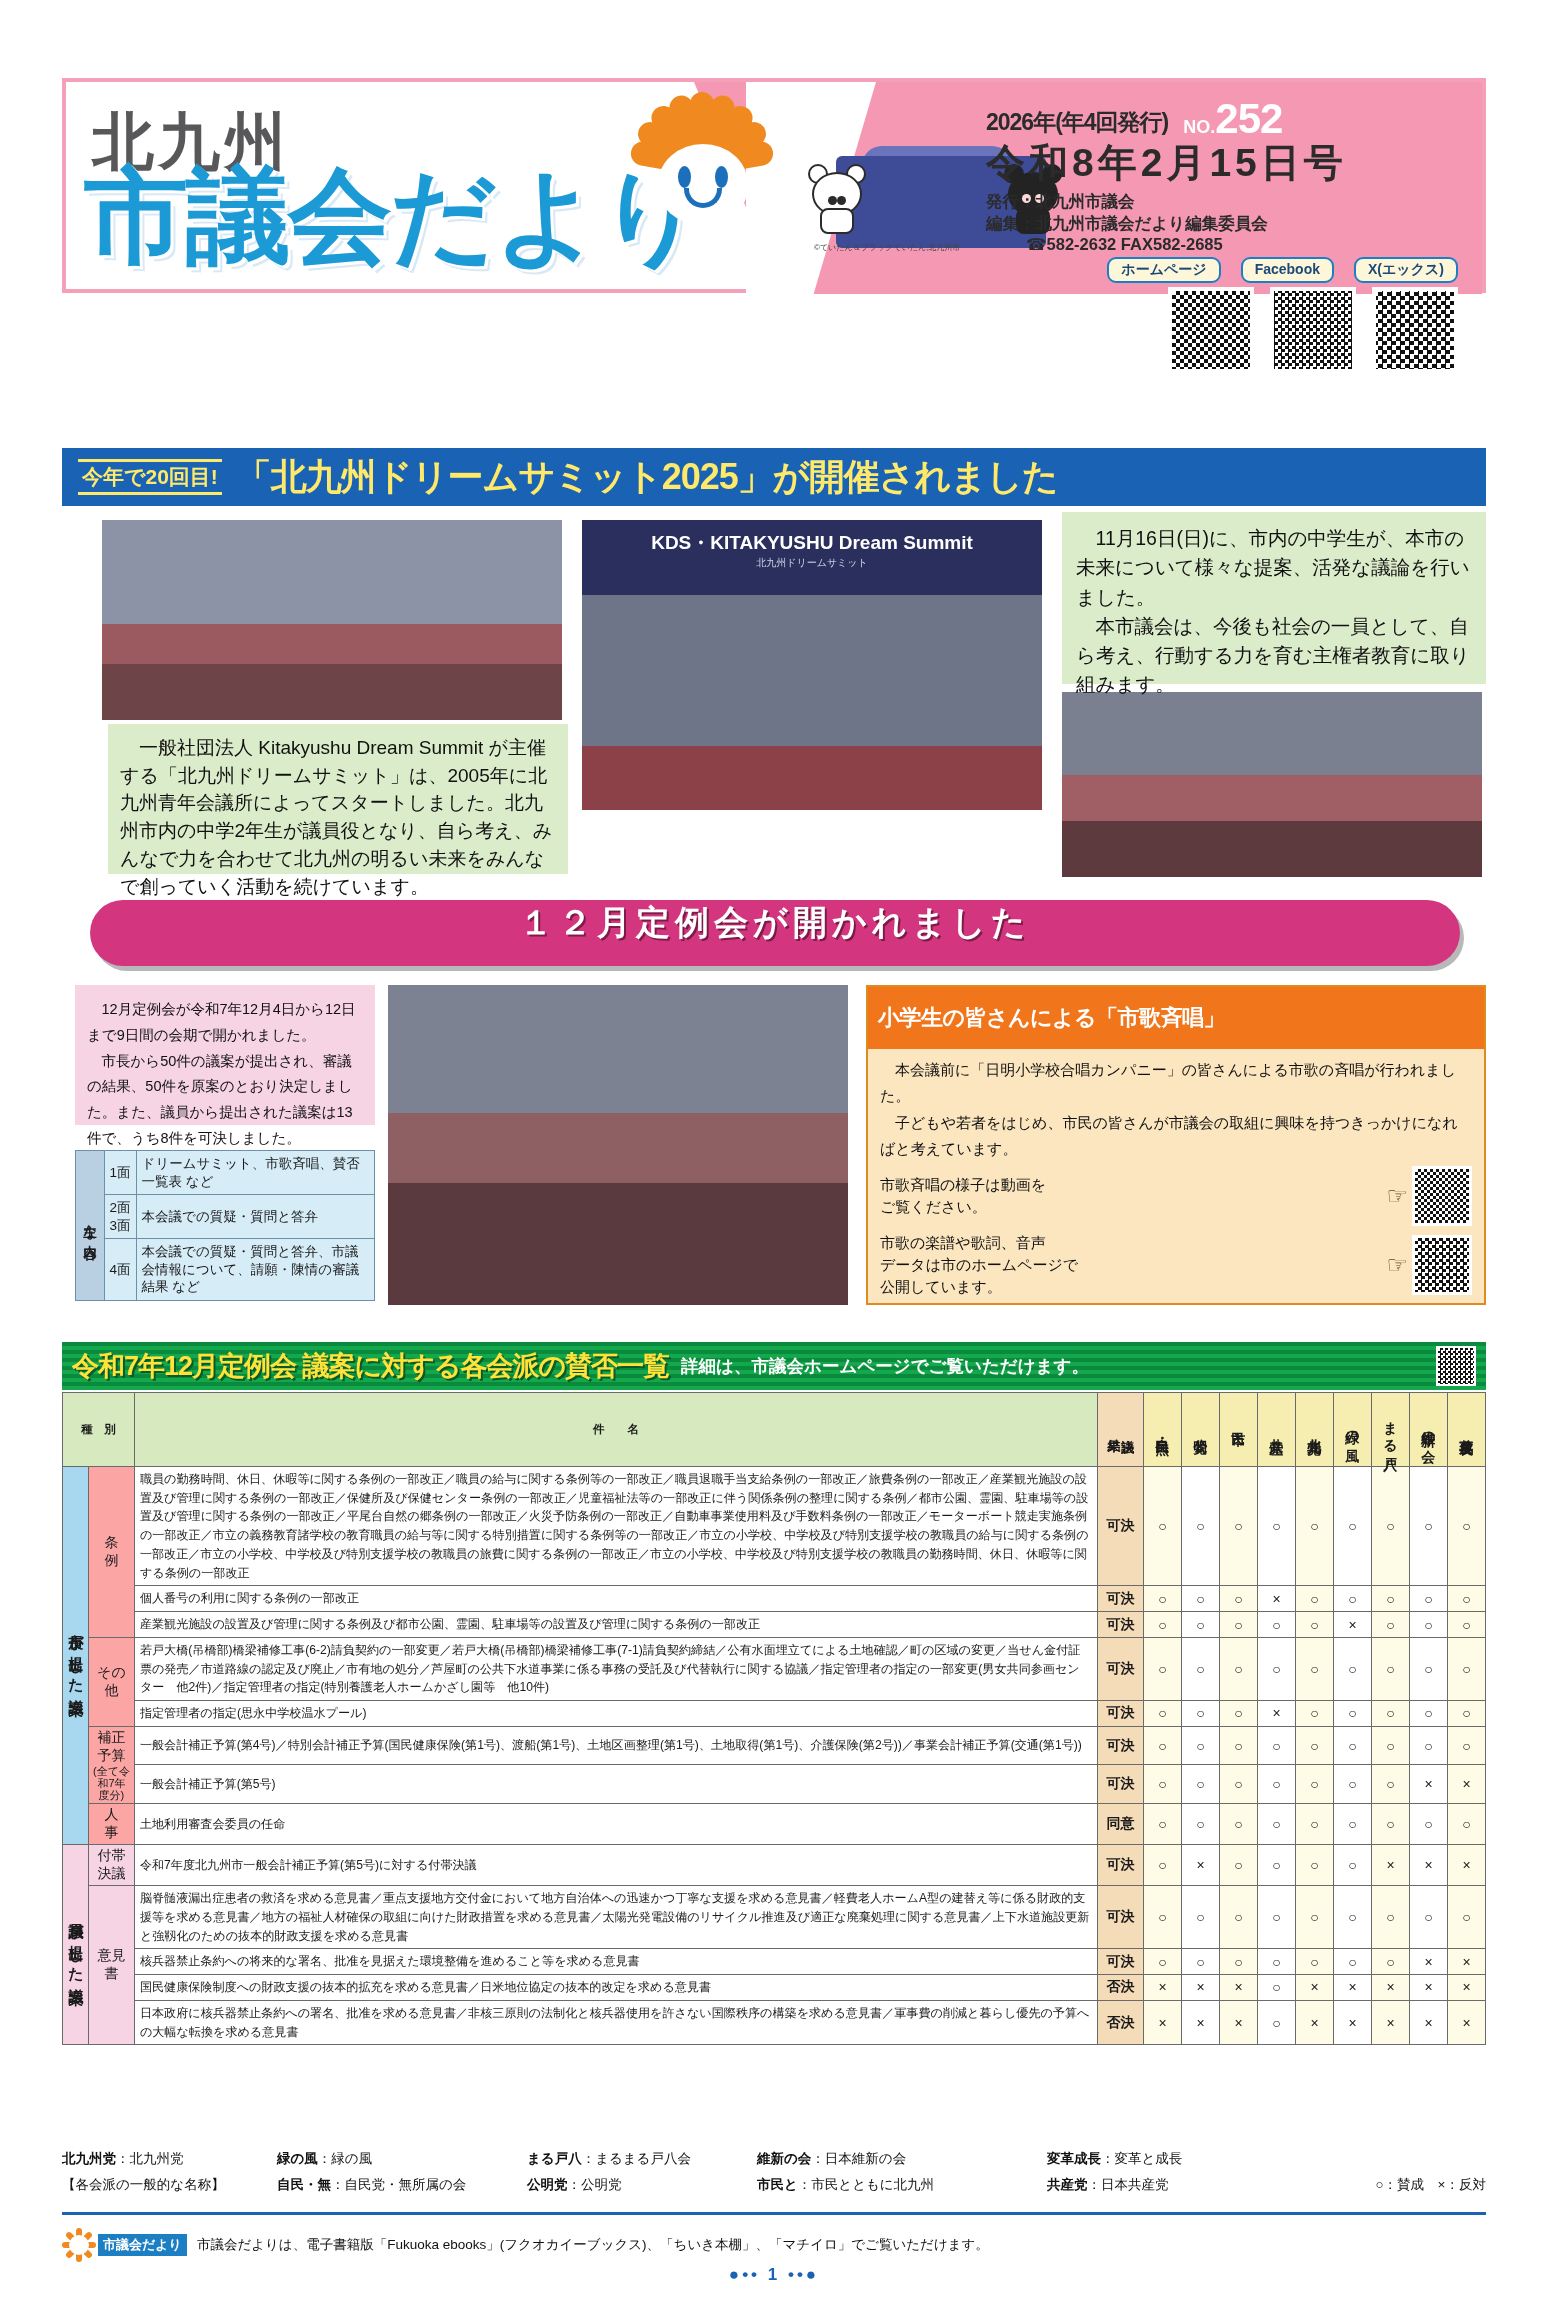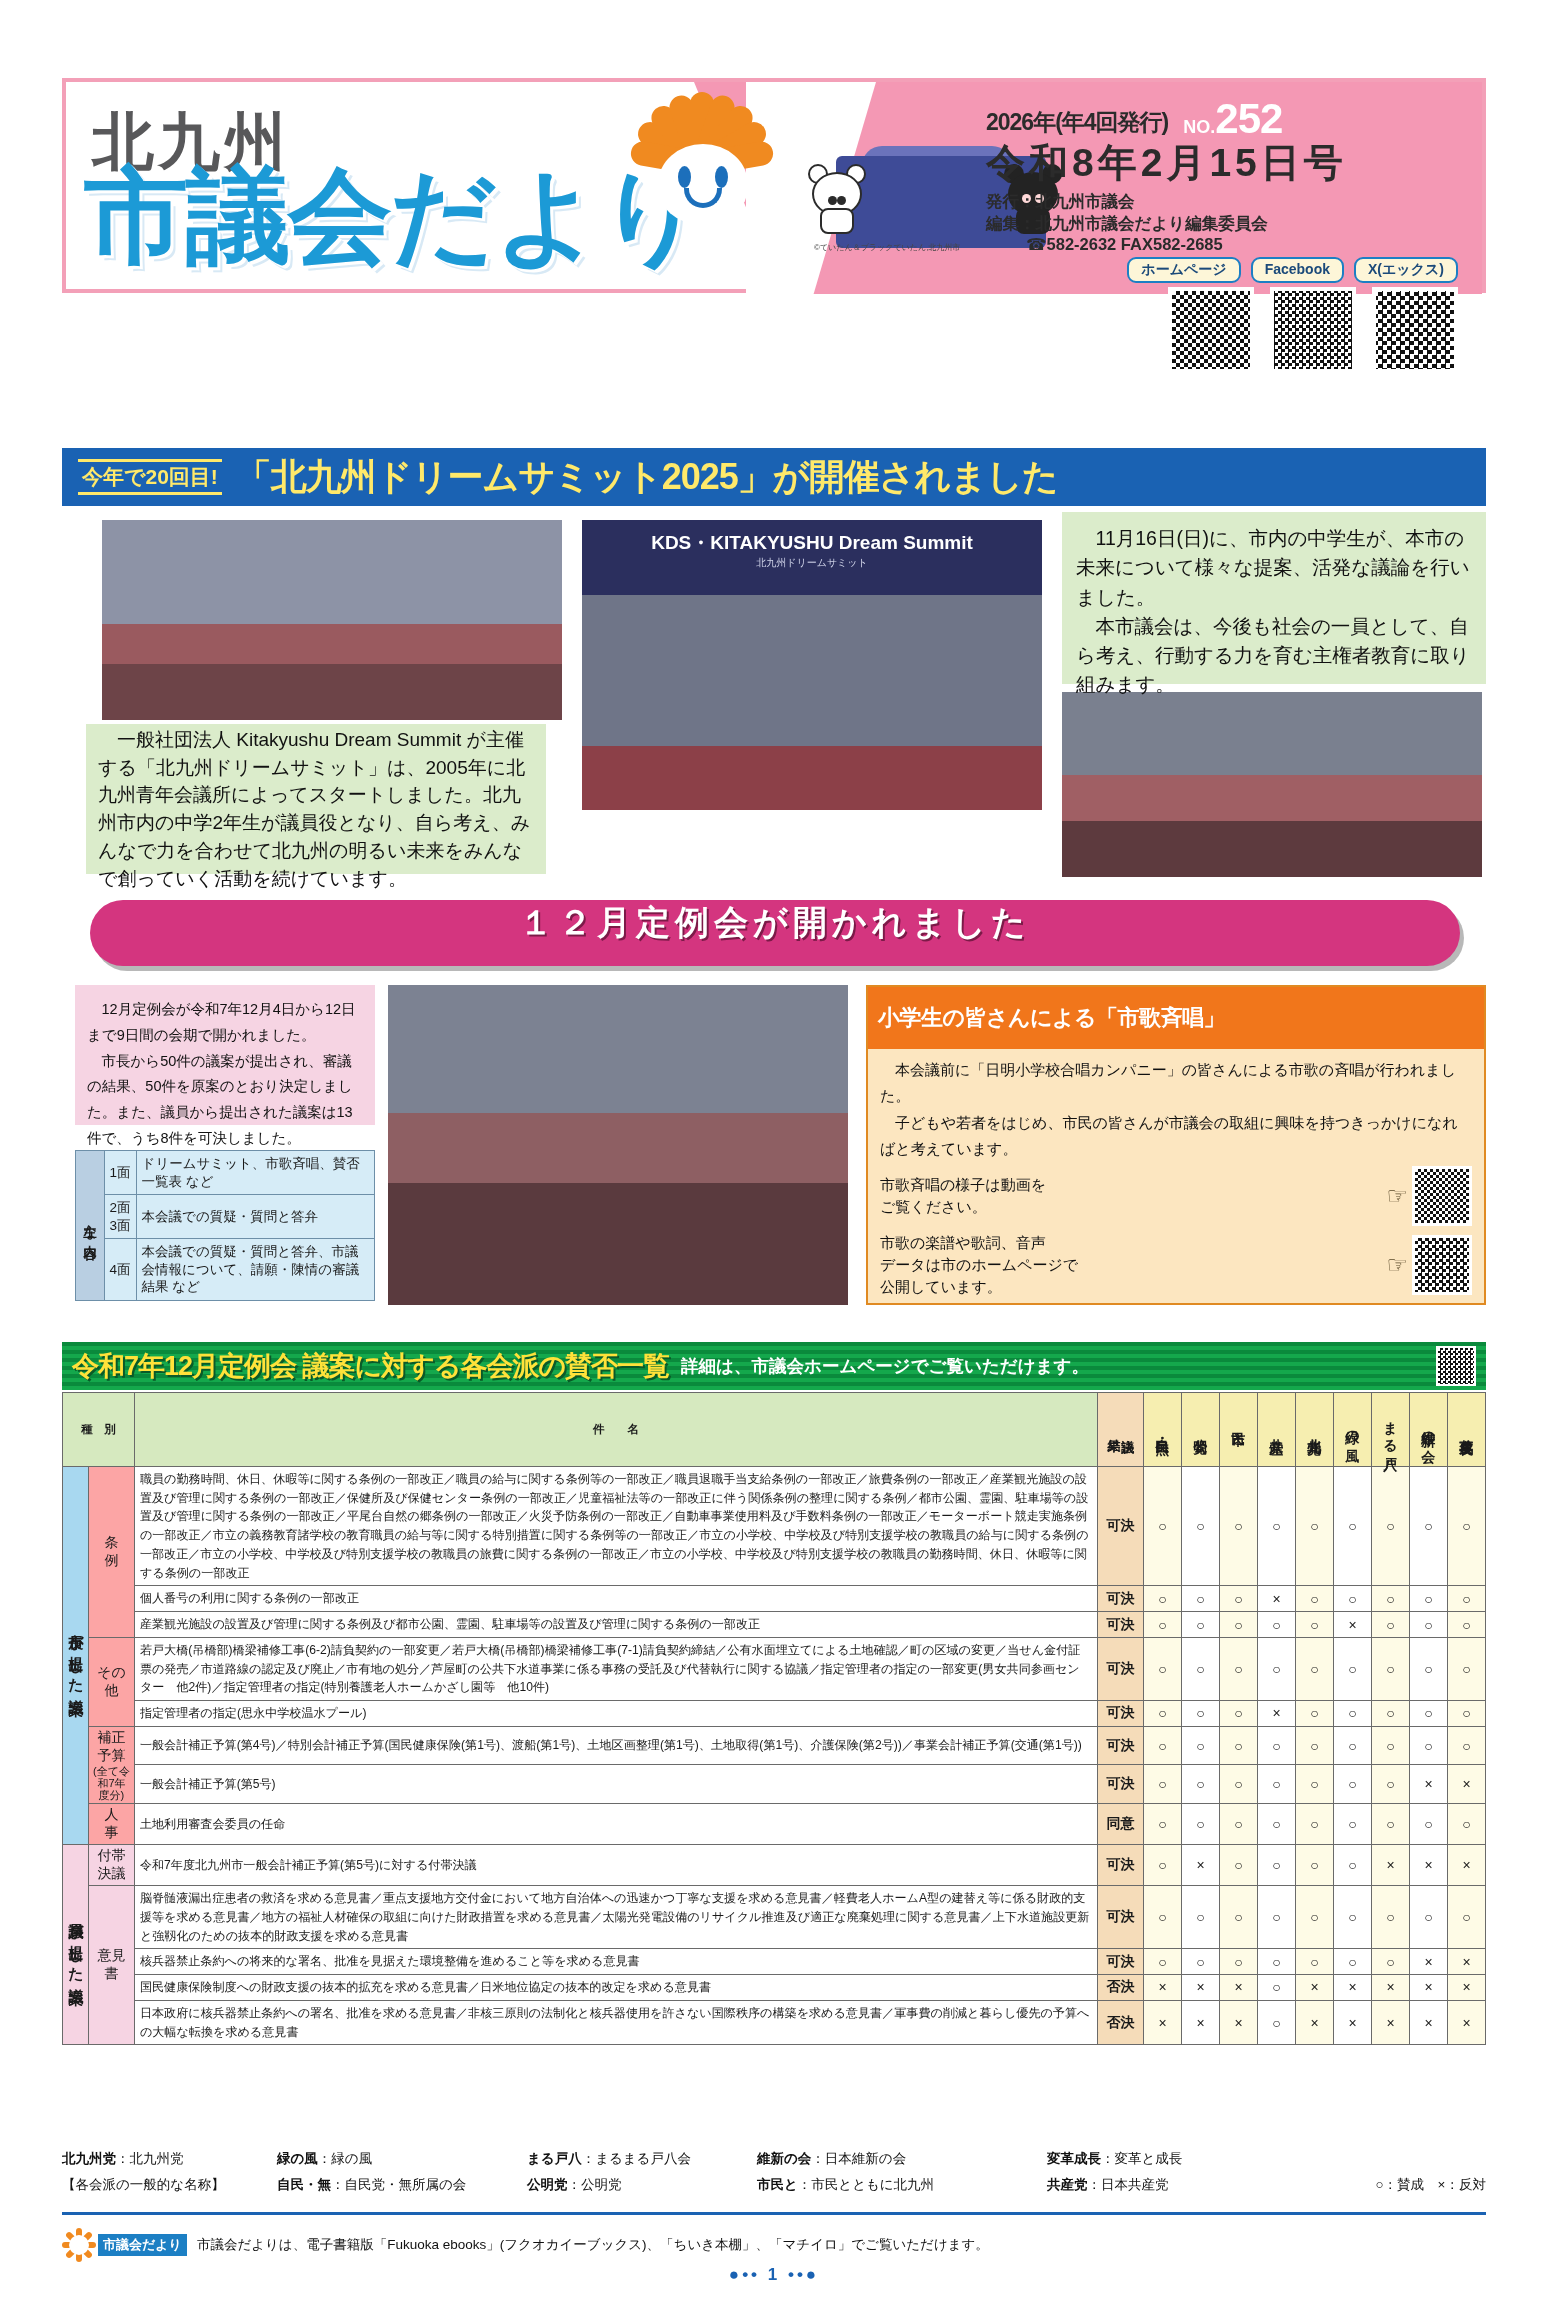--- a/index.html
+++ b/index.html
@@ -56,21 +56,21 @@
 
   .mast-info{ position:absolute; right:26px; top:20px; text-align:left; width:470px;}
   .mi-row1{ display:flex; align-items:flex-end; justify-content:flex-start; gap:15px;}
   .mi-year{ font-size:23px; font-weight:bold; color:#2b2b2b; letter-spacing:-1px;}
   .mi-no{ font-size:18px; font-weight:bold; color:#fff;}
   .mi-no b{ font-size:42px; line-height:0.8; letter-spacing:-1px;}
   .mi-date{ font-size:39px; font-weight:bold; color:#2b2b2b; letter-spacing:4px; margin-top:-2px;}
   .mi-line{ font-size:16.5px; color:#2b2b2b; font-weight:bold; line-height:1.35; }
   .mi-tel{ font-size:16.5px; color:#2b2b2b; font-weight:bold; padding-left:40px;}
 
-  .sns-row{ position:absolute; right:24px; top:175px; display:flex; gap:10px; }
+  .sns-row{ position:absolute; right:24px; top:175px; display:flex; gap:20px; }
   .sns-btn{ background:#fdf6d8; border:2px solid #1c7fc4; border-radius:9px;
             padding:2px 12px; font-size:14px; color:#1b4a7a; font-weight:bold; }
   .qr-row{ position:absolute; right:24px; top:205px; display:flex; gap:16px;}
   .qr{ width:86px; height:86px; background:
        repeating-conic-gradient(#111 0 25%, #fff 0 50%) 0 0/8px 8px; border:4px solid #fff;}
   .qr.q2{ background: repeating-conic-gradient(#111 0 25%, #fff 0 50%) 4px 2px/7px 7px;}
   .qr.q3{ background: repeating-conic-gradient(#111 0 25%, #fff 0 50%) 2px 5px/9px 9px;}
 
   
   .banner-blue{ position:absolute; left:62px; top:448px; width:1424px; height:58px;
@@ -80,22 +80,22 @@
   .banner-blue .btext{ color:#ffe96a; font-size:36px; font-weight:bold; letter-spacing:-1px; white-space:nowrap;}
 
   .ds-area{ position:absolute; left:62px; top:512px; width:1424px; height:360px; }
   .photo{ background:#4a4f58; position:absolute; overflow:hidden; }
   .photo .ph-fill{position:absolute;inset:0;}
   .ph1{ left:40px; top:8px; width:460px; height:200px; }
   .ph2{ left:520px; top:8px; width:460px; height:290px; }
   .ph3{ left:1000px; top:180px; width:420px; height:185px;}
   .ds-text{ position:absolute; left:1000px; top:0px; width:424px; height:172px;
             background:#dbeccb; padding:12px 14px; font-size:19.5px; line-height:1.5; color:#111; }
-  .ds-caption{ position:absolute; left:24px; top:212px; width:460px; height:150px;
-            background:#dbeccb; padding:2px 12px; font-size:19px; line-height:1.46; color:#111;}
+  .ds-caption{ position:absolute; left:46px; top:212px; width:460px; height:150px;
+            background:#dbeccb; padding:10px 12px; font-size:19px; line-height:1.46; color:#111;}
   .summit-stage{ position:absolute; left:0;top:0;right:0;height:76px;background:#2b2f5e;}
   .summit-logo{ position:absolute; left:50%; top:10px; transform:translateX(-50%);
             color:#fff; font-size:19px; font-weight:bold; white-space:nowrap;}
   .summit-sub{ position:absolute; left:50%; top:36px; transform:translateX(-50%);
             color:#cfd3e8; font-size:10px; white-space:nowrap;}
   .rows-people{position:absolute;left:0;right:0;bottom:0;height:215px;background:#6f7588;}
   .rows-people:before{content:"";position:absolute;left:0;right:0;bottom:0;height:64px;background:#8c4048;}
 
   
   .banner-pink{ position:absolute; left:90px; top:900px; width:1370px; height:66px;

